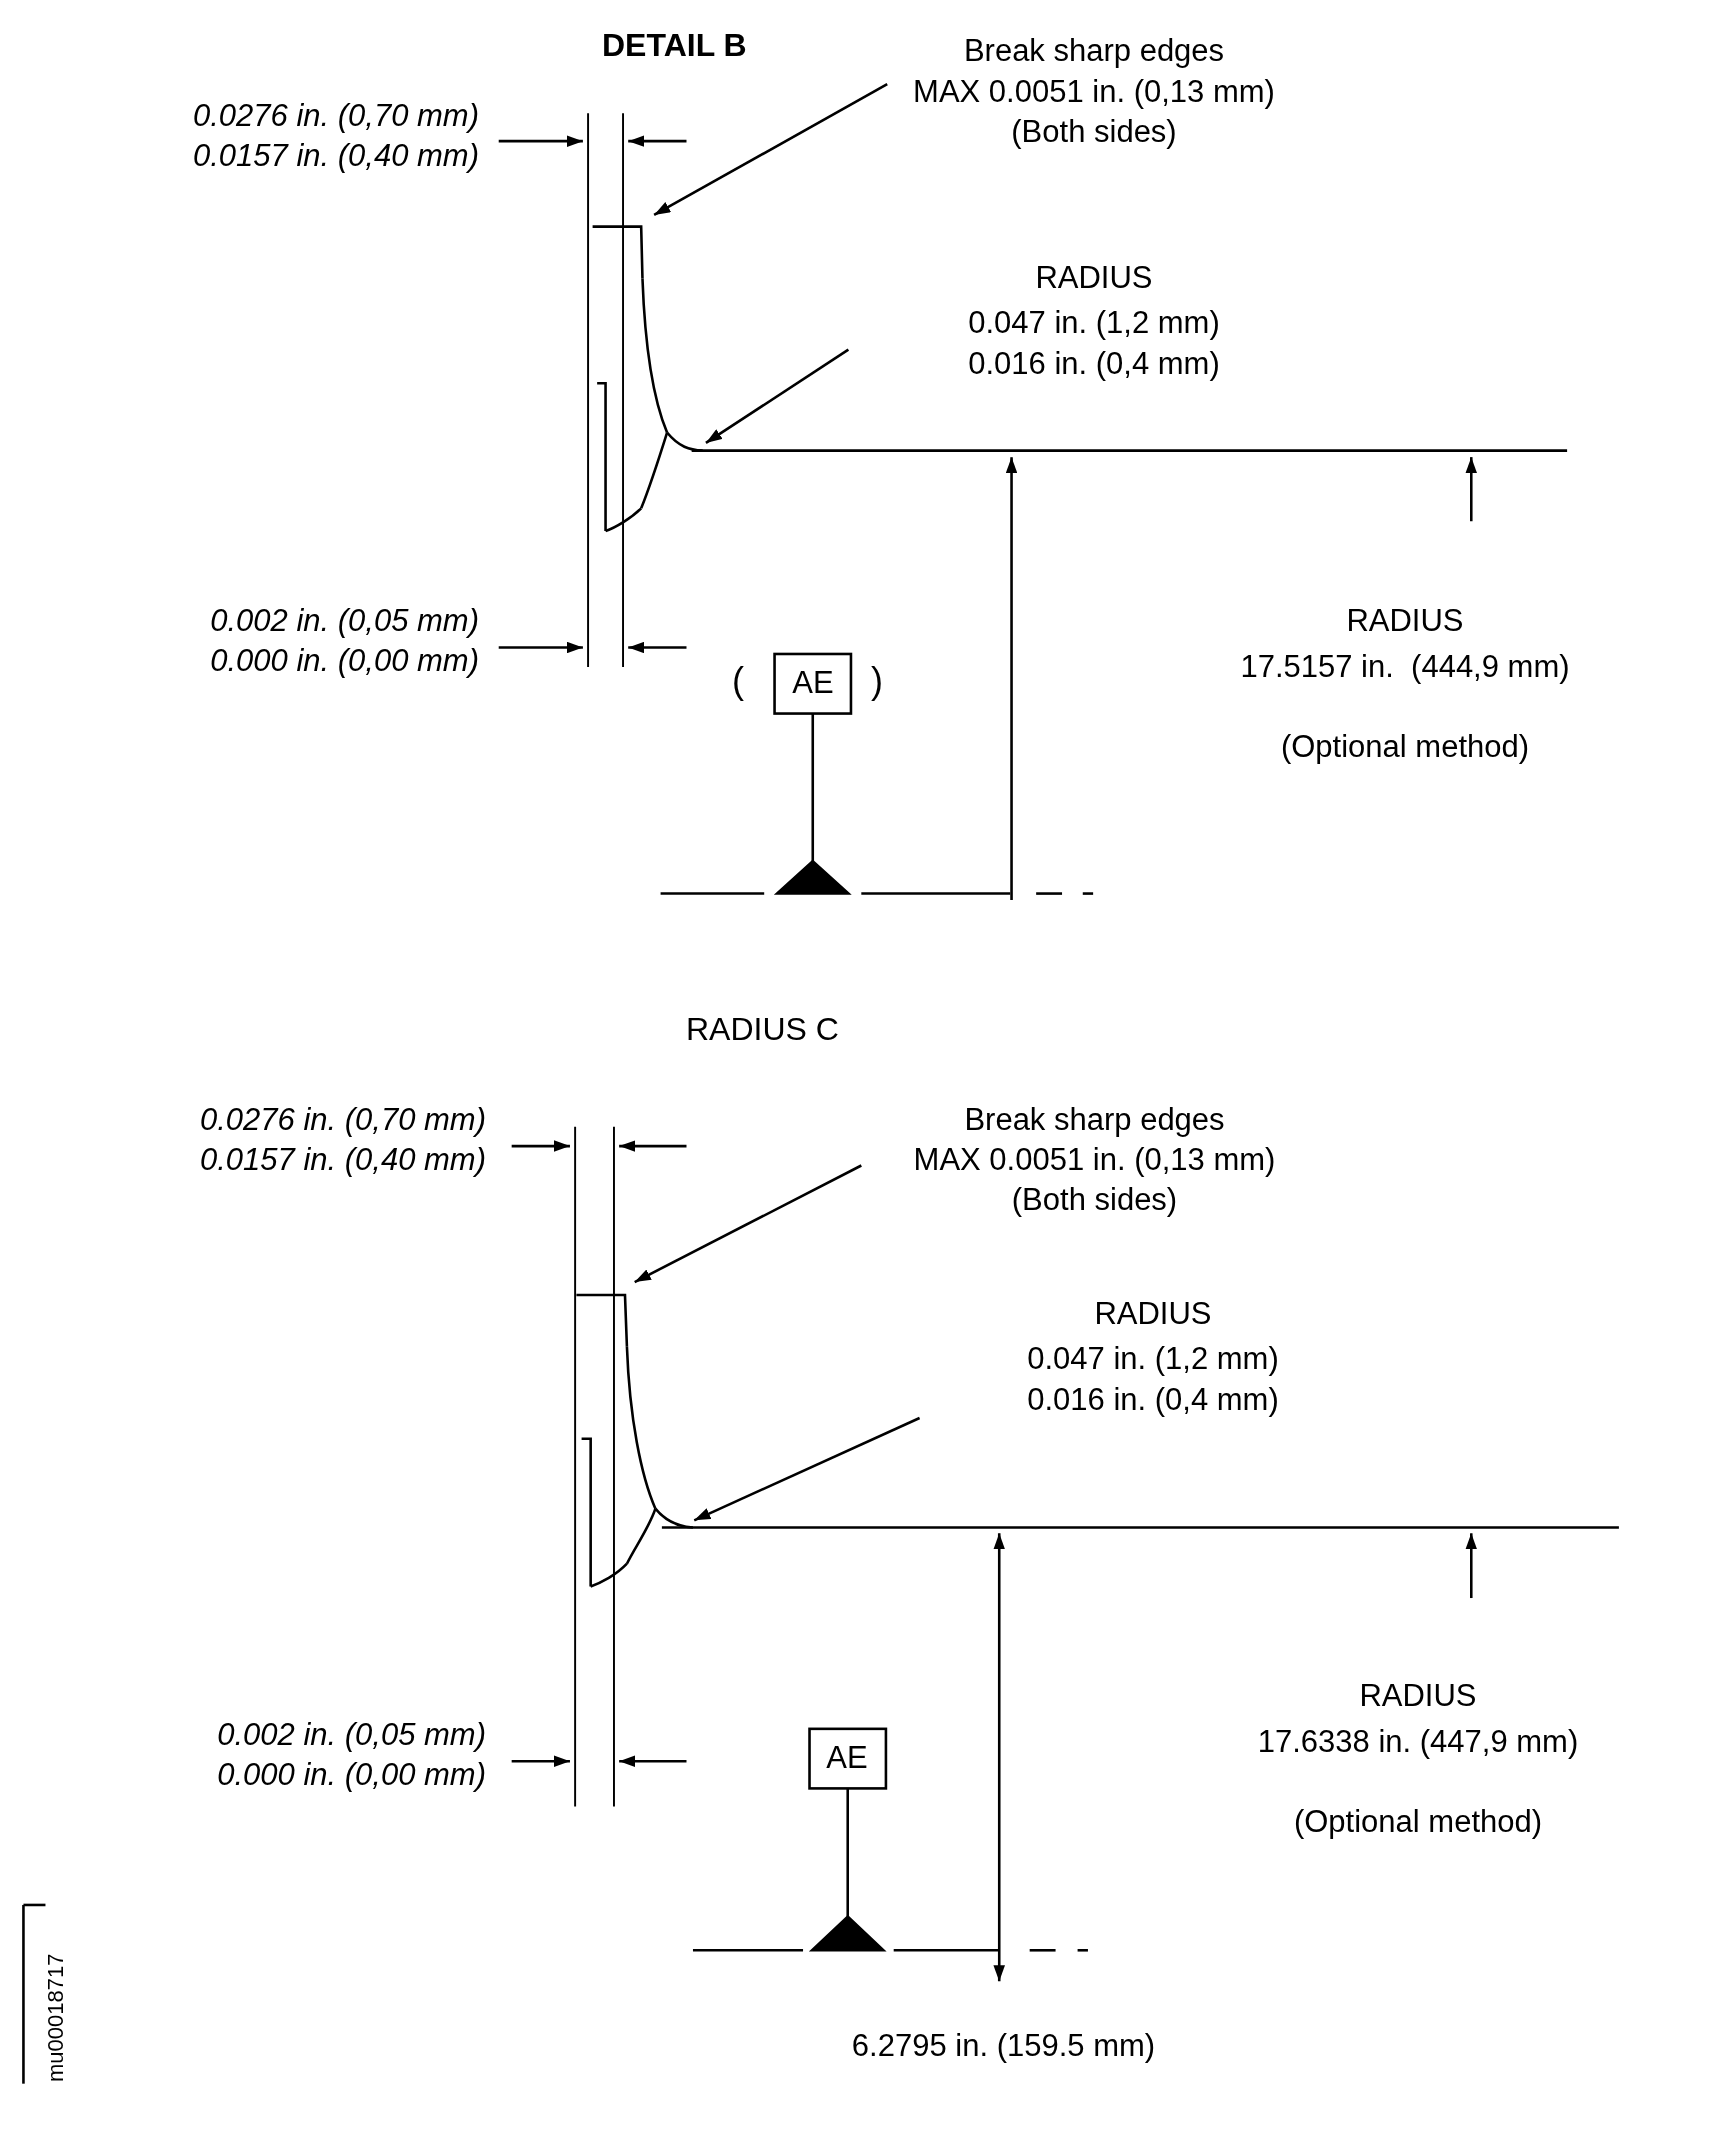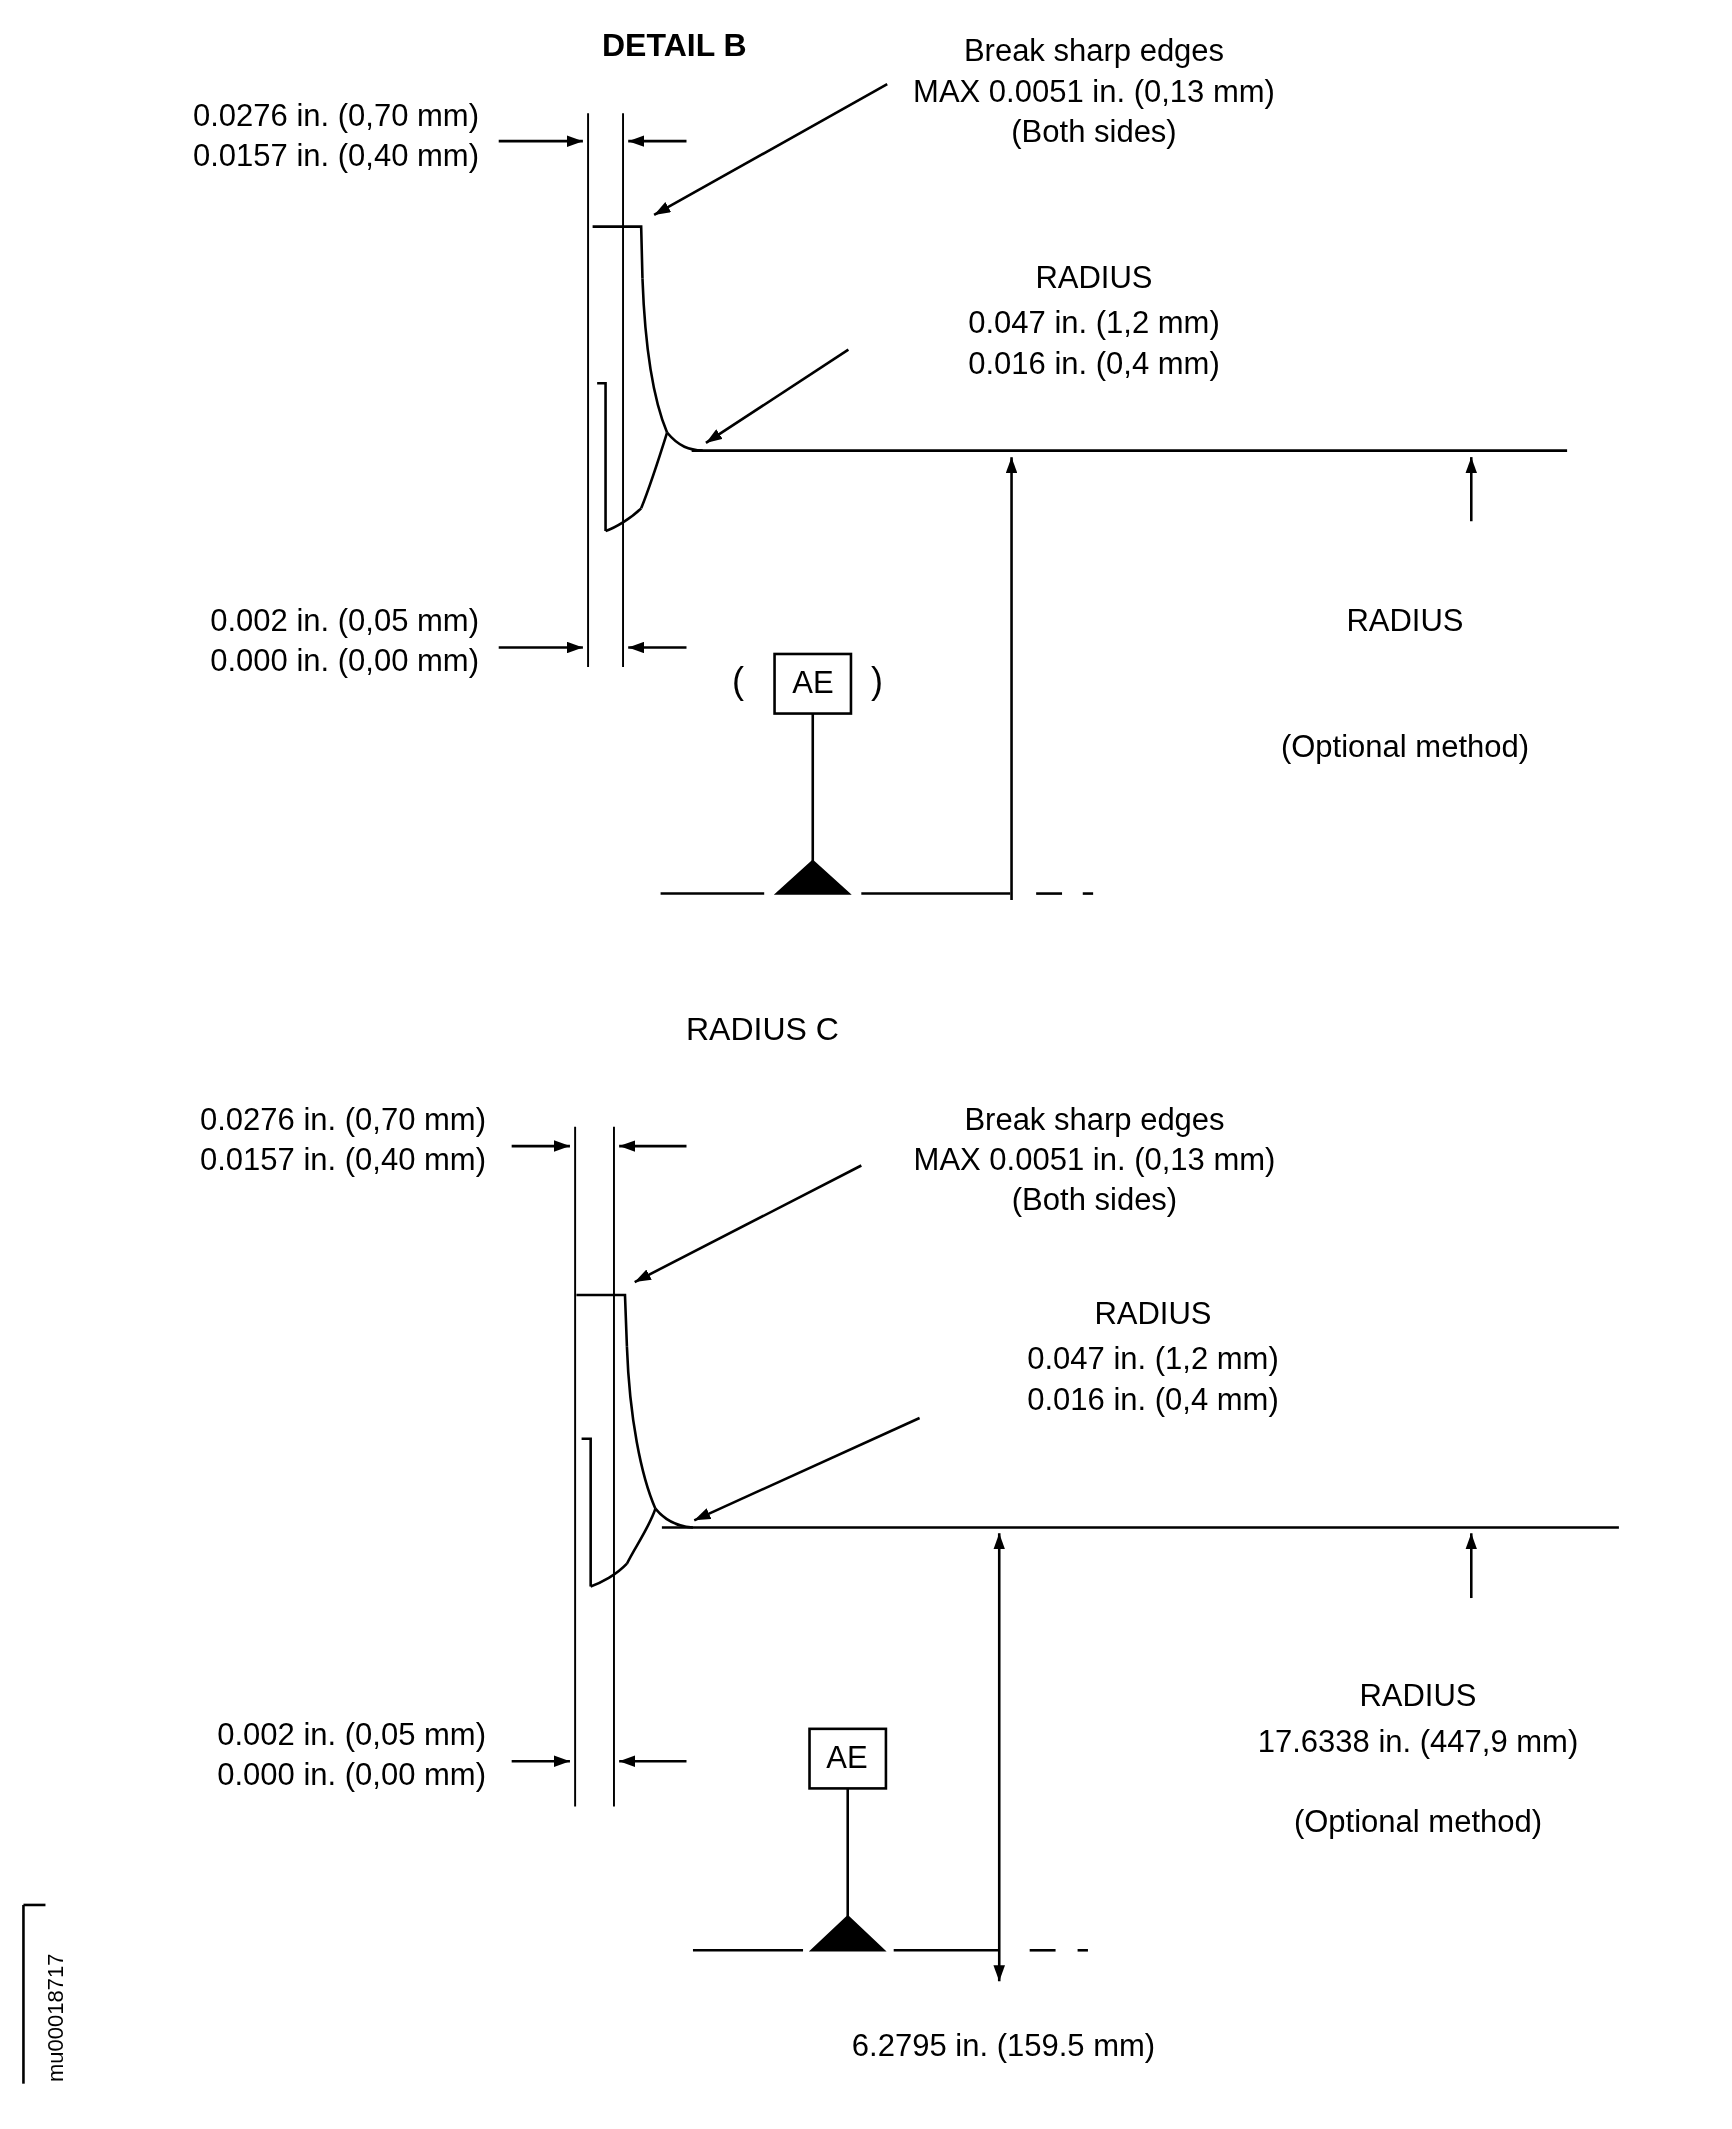--- a/index.html
+++ b/index.html
@@ -23,21 +23,21 @@
   }
   .txt {
     position: absolute;
     white-space: pre;
     font-family: "Liberation Sans", sans-serif;
     font-size: 31px;
     line-height: 38px;
     color: #000;
   }
   .t-title { font-size: 32px; }
-  .right { text-align: right; }
+  .right { text-align: right; font-style: italic; }
   .center { text-align: center; }
   svg.overlay {
     position: absolute;
     left: 0; top: 0;
     width: 1733px;
     height: 2129px;
     pointer-events: none;
   }
   .vlabel {
     position: absolute;
@@ -161,20 +161,21 @@
   <div class="txt center" style="left:861px; top:345px; width:466px;">0.016 in. (0,4 mm)</div>
 
   <div class="txt right" style="left:0px; top:602px; width:479px;">0.002 in. (0,05 mm)</div>
   <div class="txt right" style="left:0px; top:642px; width:479px;">0.000 in. (0,00 mm)</div>
 
   <div class="txt" style="left:732px; top:662px; font-size:36px;">(</div>
   <div class="txt center" style="left:775px; top:664px; width:76px;">AE</div>
   <div class="txt" style="left:871px; top:662px; font-size:36px;">)</div>
 
   <div class="txt center" style="left:1146px; top:602px; width:518px;">RADIUS</div>
+  <div class="txt center" style="left:1146px; top:648px; width:518px;">17.5157 in.  (444,9 mm)</div>
   <div class="txt center" style="left:1146px; top:728px; width:518px;">(Optional method)</div>
 
 
   <div class="txt t-title" style="left:686px; top:1010px;">RADIUS C</div>
 
   <div class="txt right" style="left:0px; top:1101px; width:486px;">0.0276 in. (0,70 mm)</div>
   <div class="txt right" style="left:0px; top:1141px; width:486px;">0.0157 in. (0,40 mm)</div>
 
   <div class="txt center" style="left:829px; top:1101px; width:531px;">Break sharp edges</div>
   <div class="txt center" style="left:829px; top:1141px; width:531px;">MAX 0.0051 in. (0,13 mm)</div>

